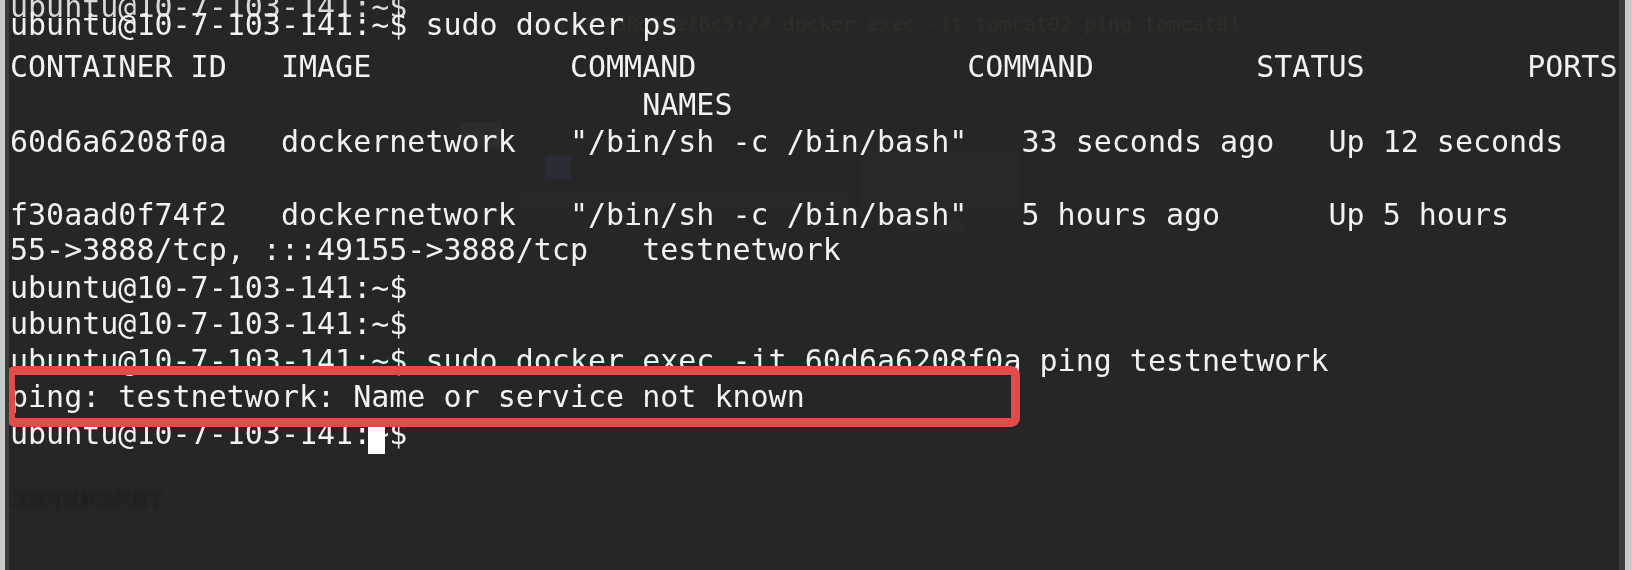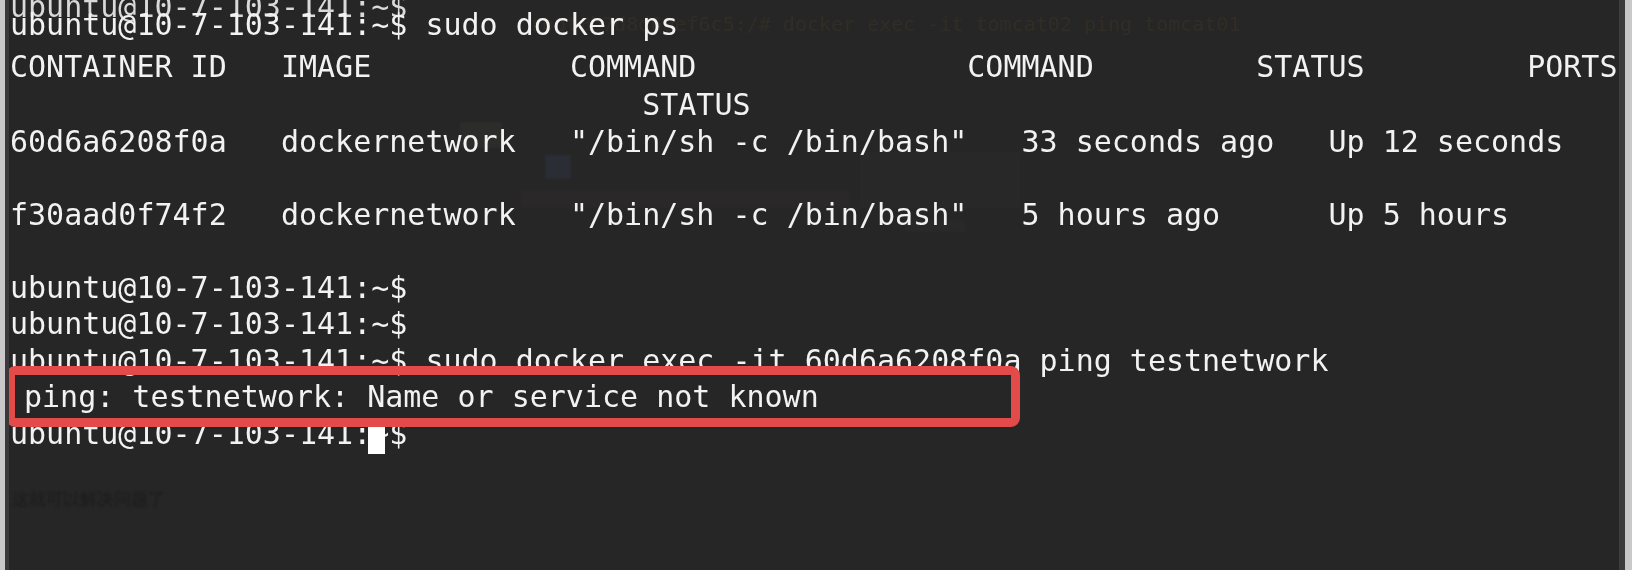--- a/index.html
+++ b/index.html
@@ -124,27 +124,28 @@
     <div class="ghost-block" style="left:860px; top:152px; width:160px; height:56px; background:#2b2b2b;"></div>
     <div class="ghost-block" style="left:905px; top:220px; width:60px; height:12px; background:#2c2c2c;"></div>
 
     <div class="ghost-cjk" style="left:12px; top:488px; font-size:17px;">这就可以解决问题了</div>
   </div>
 
   <div id="term">
     <div class="tline clipped-top" style="top:-12px;">ubuntu@10-7-103-141:~$</div>
     <div class="tline" style="top:6px;text-align:center;">ubuntu@10-7-103-141:~$ sudo docker ps</div>
     <div class="tline" style="top:48px;">CONTAINER ID   IMAGE           COMMAND               COMMAND         STATUS         PORTS</div>
-    <div class="tline" style="top:86px;">                                   STATUS</div>
+    <div class="tline" style="top:86px;">                                   NAMES</div>
     <div class="tline" style="top:123px;">60d6a6208f0a   dockernetwork   "/bin/sh -c /bin/bash"   33 seconds ago   Up 12 seconds   0.0.0.0:491</div>
     <div class="tline" style="top:196px;">f30aad0f74f2   dockernetwork   "/bin/sh -c /bin/bash"   5 hours ago      Up 5 hours      0.0.0.0:491</div>
+    <div class="tline" style="top:231px;">55-&gt;3888/tcp, :::49155-&gt;3888/tcp   testnetwork</div>
     <div class="tline" style="top:269px;">ubuntu@10-7-103-141:~$</div>
     <div class="tline" style="top:305px;">ubuntu@10-7-103-141:~$</div>
     <div class="tline" style="top:342px;">ubuntu@10-7-103-141:~$ sudo docker exec -it 60d6a6208f0a ping testnetwork</div>
-    <div class="tline" style="top:378px; z-index:31;margin-left:14px;">ping: testnetwork: Name or service not known</div>
+    <div class="tline" style="top:378px; z-index:31;">ping: testnetwork: Name or service not known</div>
     <div class="tline" style="top:415px;">ubuntu@10-7-103-141:~$</div>
 
     <div id="cursor" style="left:368px; top:424px; width:17px; height:30px;"></div>
   </div>
 
   <div id="redbox" style="left:6px; top:366px; width:1014px; height:61px; border-width:9px; border-color:#e34b4b;"></div>
 
   <div class="edge-inner-left"></div>
   <div class="edge left"></div>
   <div class="edge-inner-right"></div>

